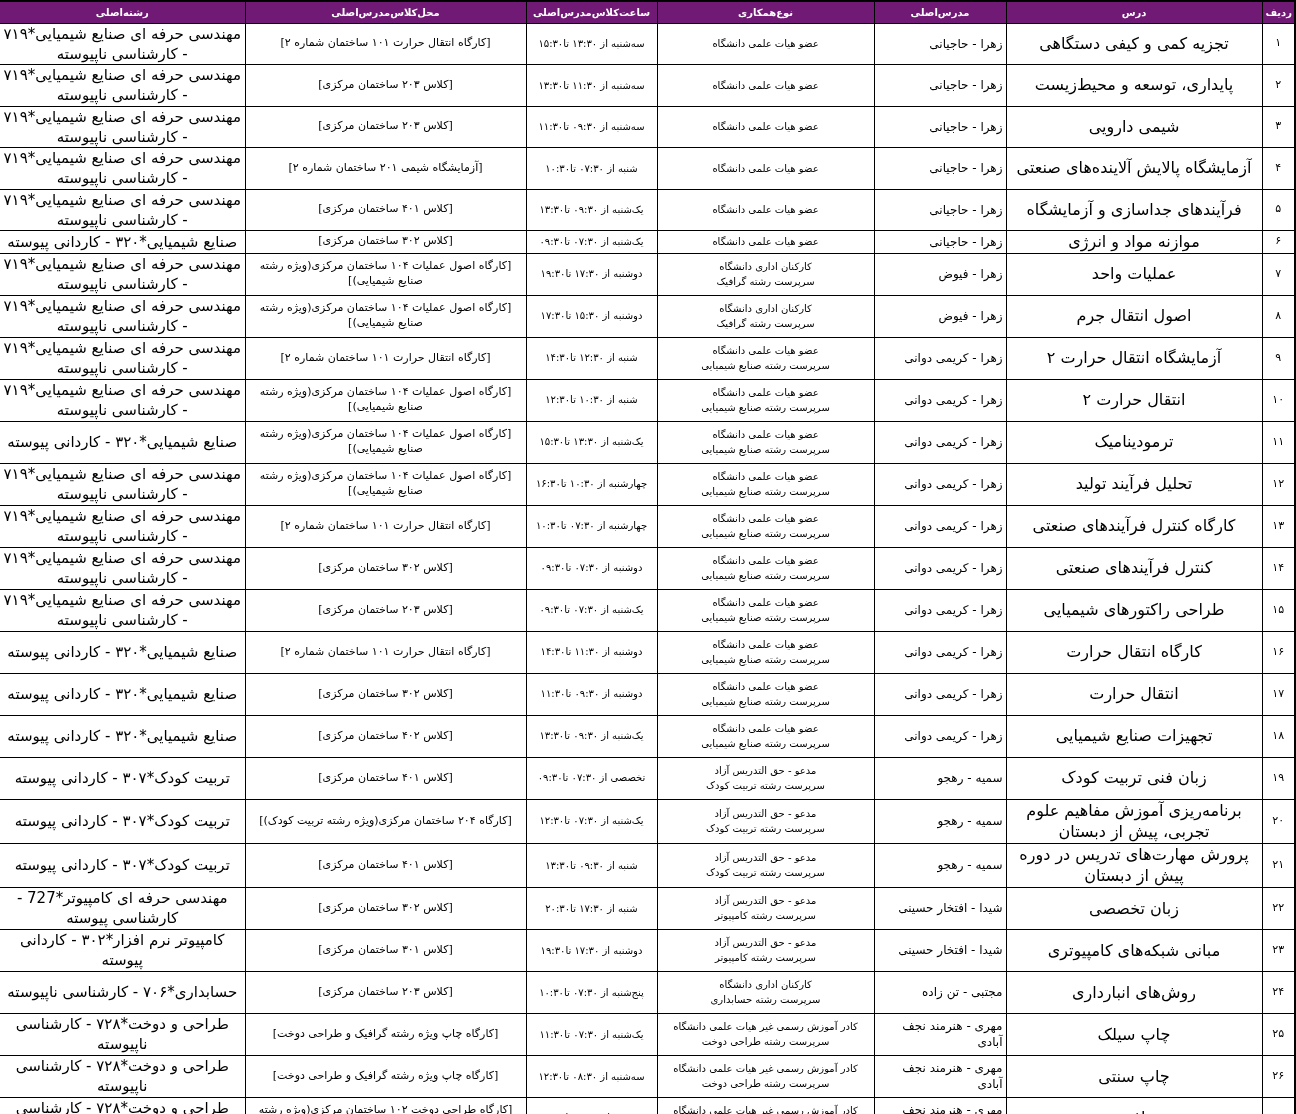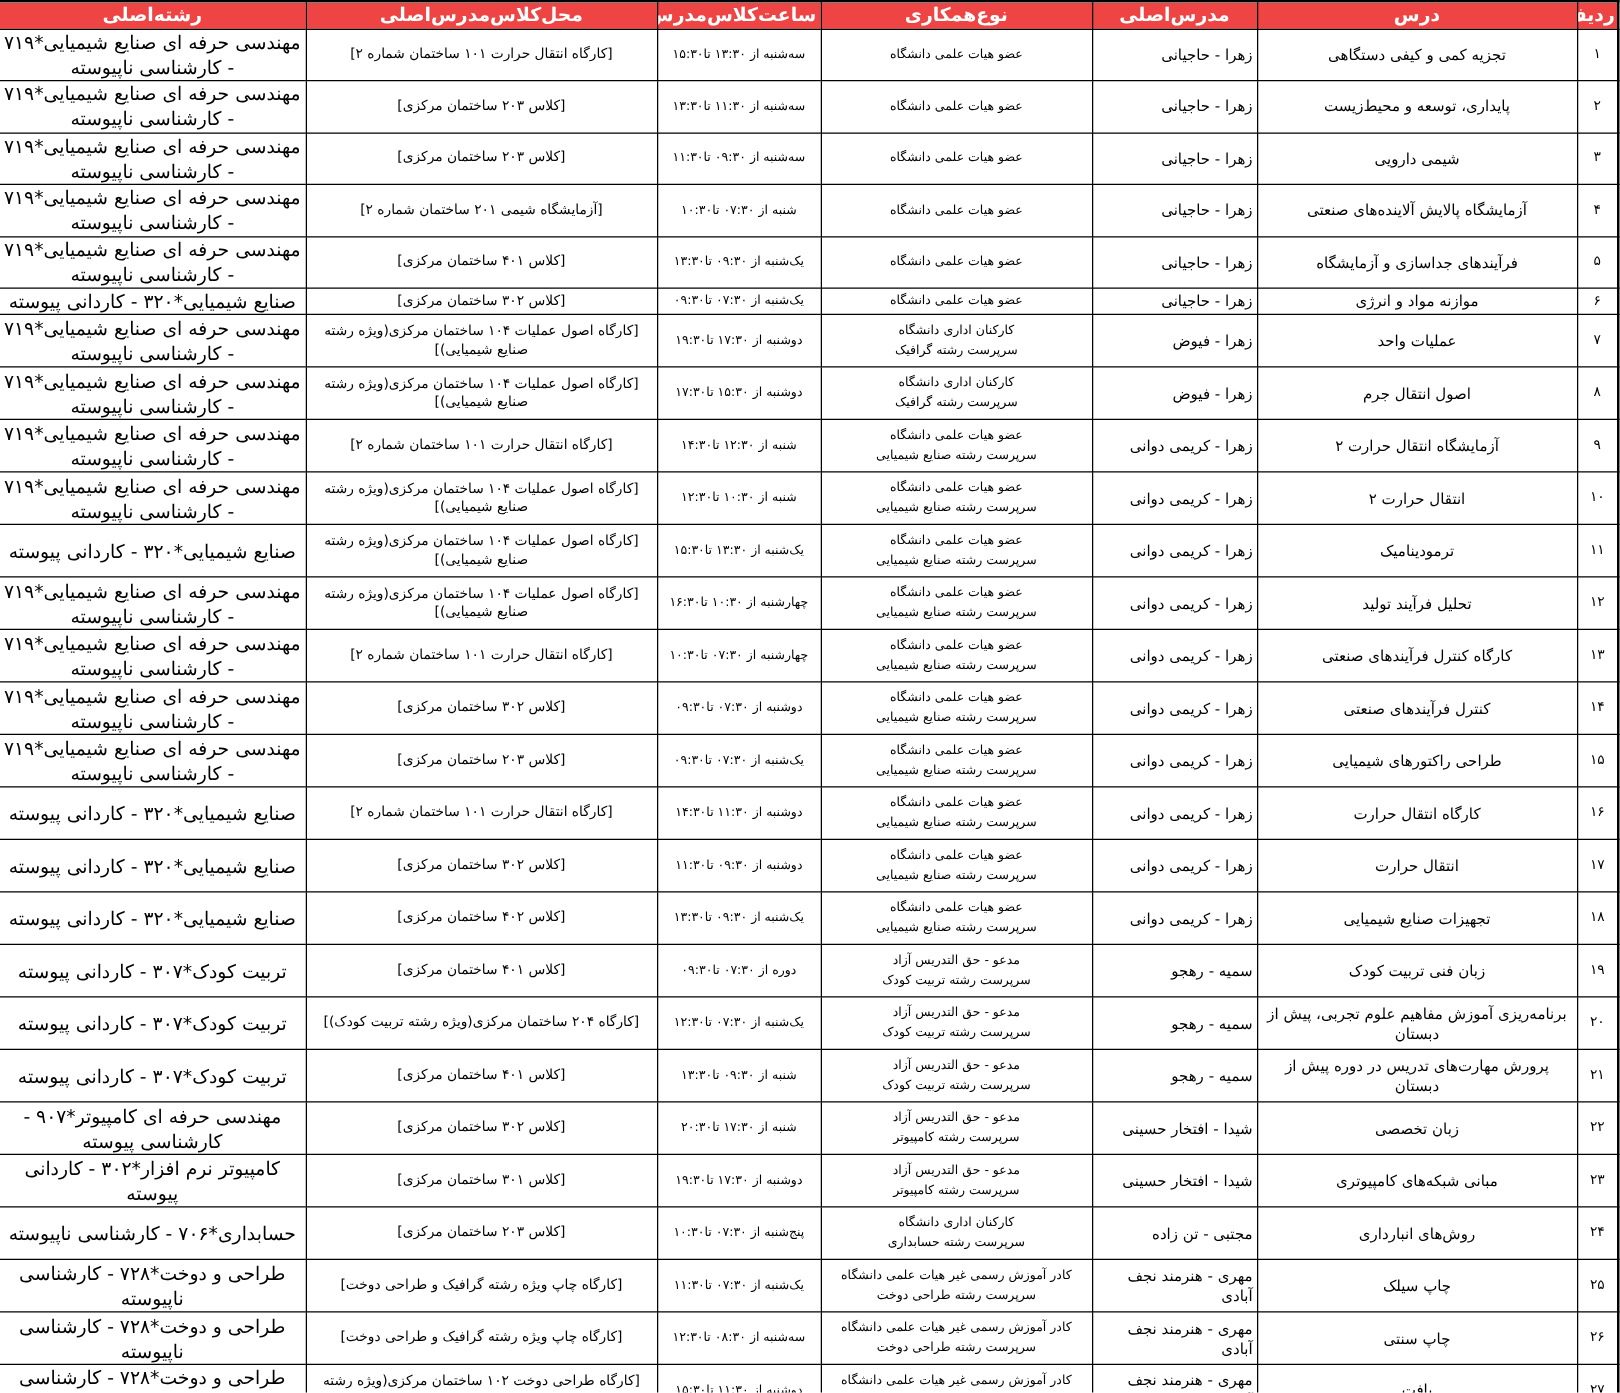--- a/index.html
+++ b/index.html
@@ -18,30 +18,30 @@
   th,td{
     border:1px solid #000;
     text-align:center;
     vertical-align:middle;
     padding:0 3px;
     overflow:hidden;
     color:#000;
   }
   thead tr{height:22px;}
   th{
-    background:#ef4444;
+    background:#701a75;
     color:#ffffff;
-    font-size:15px;
+    font-size:10px;
     font-weight:bold;
   }
   tr.row-short{height:21px;}
   tr.row-tall{height:42px;}
   td{font-size:11.5px;line-height:1.35;}
   td.col-num{font-size:11px;}
-  td.col-course{font-size:12px;}
+  td.col-course{font-size:16px;}
   td.col-teacher{font-size:12px;text-align:right;}
   td.col-cooperation{font-size:10px;}
   td.col-cooperation div{line-height:1.55;}
   td.col-time{font-size:10px;white-space:nowrap;}
   td.col-location{font-size:11px;}
   td.col-field{font-size:15px;}
 </style>
 </head>
 <body>
 
@@ -278,21 +278,21 @@
         <td class="col-field">صنایع شیمیایی*۳۲۰ - کاردانی پیوسته</td>
       </tr>
       <tr class="row-tall">
         <td class="col-num">۱۹</td>
         <td class="col-course">زبان فنی تربیت کودک</td>
         <td class="col-teacher">سمیه - رهجو</td>
         <td class="col-cooperation">
           <div>مدعو - حق التدریس آزاد</div>
           <div>سرپرست رشته تربیت کودک</div>
         </td>
-        <td class="col-time">دوره از ۰۷:۳۰ تا۰۹:۳۰</td>
+        <td class="col-time">تخصصی از ۰۷:۳۰ تا۰۹:۳۰</td>
         <td class="col-location">[کلاس ۴۰۱ ساختمان مرکزی]</td>
         <td class="col-field">تربیت کودک*۳۰۷ - کاردانی پیوسته</td>
       </tr>
       <tr class="row-tall">
         <td class="col-num">۲۰</td>
         <td class="col-course">برنامه‌ریزی آموزش مفاهیم علوم تجربی، پیش از دبستان</td>
         <td class="col-teacher">سمیه - رهجو</td>
         <td class="col-cooperation">
           <div>مدعو - حق التدریس آزاد</div>
           <div>سرپرست رشته تربیت کودک</div>
@@ -316,21 +316,21 @@
       <tr class="row-tall">
         <td class="col-num">۲۲</td>
         <td class="col-course">زبان تخصصی</td>
         <td class="col-teacher">شیدا - افتخار حسینی</td>
         <td class="col-cooperation">
           <div>مدعو - حق التدریس آزاد</div>
           <div>سرپرست رشته کامپیوتر</div>
         </td>
         <td class="col-time">شنبه از ۱۷:۳۰ تا۲۰:۳۰</td>
         <td class="col-location">[کلاس ۳۰۲ ساختمان مرکزی]</td>
-        <td class="col-field">مهندسی حرفه ای کامپیوتر*۹۰۷ - کارشناسی پیوسته</td>
+        <td class="col-field">مهندسی حرفه ای کامپیوتر*727 - کارشناسی پیوسته</td>
       </tr>
       <tr class="row-tall">
         <td class="col-num">۲۳</td>
         <td class="col-course">مبانی شبکه‌های کامپیوتری</td>
         <td class="col-teacher">شیدا - افتخار حسینی</td>
         <td class="col-cooperation">
           <div>مدعو - حق التدریس آزاد</div>
           <div>سرپرست رشته کامپیوتر</div>
         </td>
         <td class="col-time">دوشنبه از ۱۷:۳۰ تا۱۹:۳۰</td>

